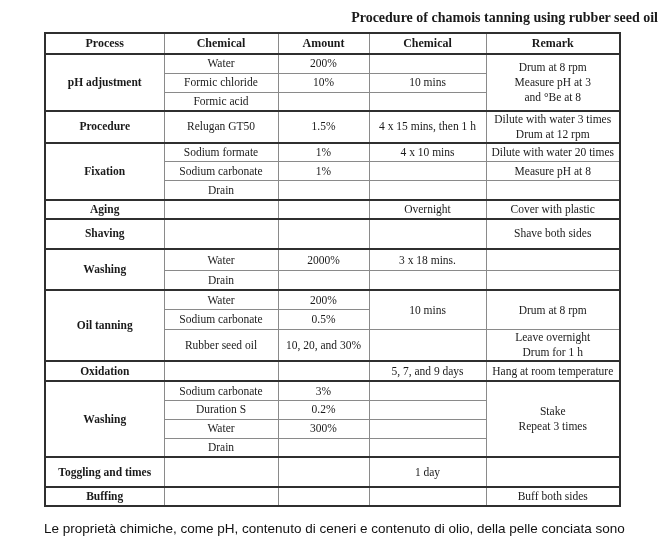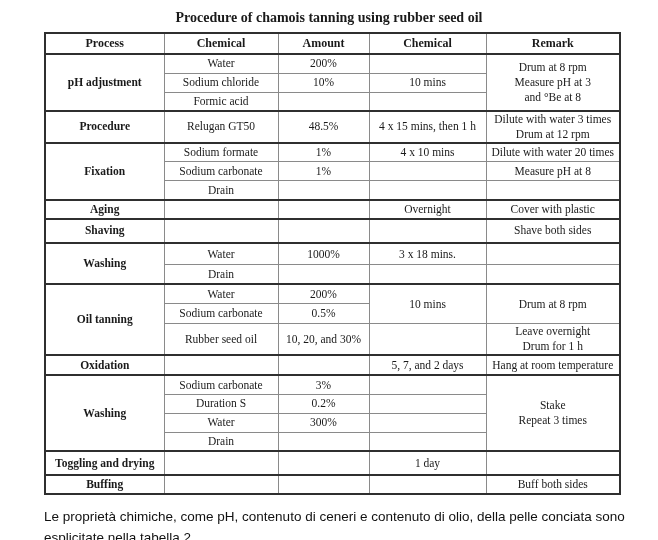--- a/index.html
+++ b/index.html
@@ -9,21 +9,21 @@
     font-family: "Liberation Serif", serif;
     color: #1a1a1a;
     overflow: hidden;
   }
   .page { position: relative; width: 658px; height: 540px; }
   .title {
     margin-top: 7px; text-align: center;
     font-weight: bold; font-size: 13px; letter-spacing: .3px;
   }
   .subtitle {
-    margin-top: 10px; text-align: center;
+    margin-top: 10px; text-align: right;
     font-weight: bold; font-size: 14px;
   }
   table.proc-table {
     border-collapse: collapse; table-layout: fixed;
     margin: 6px 0 0 44px; width: 575px;
     border: 2px solid #2f2f2f;
   }
   th, td {
     border: 1px solid #8a8a8a;
     text-align: center; vertical-align: middle;
@@ -35,21 +35,21 @@
     font-weight: bold; font-size: 12px;
     border-top: 2px solid #2f2f2f;
     border-bottom: 2px solid #2f2f2f;
   }
   tr { height: 19px; }
   thead tr { height: 21px; }
   tr.h28 { height: 28px; }
   tr.h26 { height: 26px; }
   tr.h22 { height: 22px; }
   tr.h20 { height: 20px; }
-  tr.h18 { height: 24px; }
+  tr.h18 { height: 30px; }
   tr.gs td { border-top: 2px solid #2f2f2f; }
   td.proc { font-weight: bold; }
   .caption {
     margin: 12px 0 0 44px; width: 602px;
     font-family: "Liberation Sans", sans-serif;
     font-size: 13.5px; line-height: 1.55; color: #111;
     white-space: pre-line;
   }
 </style>
 </head>
@@ -81,34 +81,34 @@
       <tr>
         <td rowspan="3" class="proc">pH adjustment</td>
         <td>Water</td>
         <td>200%</td>
         <td></td>
         <td rowspan="3">Drum at 8 rpm
 Measure pH at 3
 and °Be at 8</td>
       </tr>
       <tr>
-        <td>Sodium chloride</td>
+        <td>Formic chloride</td>
         <td>10%</td>
         <td>10 mins</td>
       </tr>
       <tr>
         <td>Formic acid</td>
         <td></td>
         <td></td>
       </tr>
 
       <tr class="gs h28">
         <td class="proc">Procedure</td>
         <td>Relugan GT50</td>
-        <td>48.5%</td>
+        <td>1.5%</td>
         <td>4 x 15 mins, then 1 h</td>
         <td>Dilute with water 3 times
 Drum at 12 rpm</td>
       </tr>
 
       <tr class="gs">
         <td rowspan="3" class="proc">Fixation</td>
         <td>Sodium formate</td>
         <td>1%</td>
         <td>4 x 10 mins</td>
@@ -139,21 +139,21 @@
         <td class="proc">Shaving</td>
         <td></td>
         <td></td>
         <td></td>
         <td>Shave both sides</td>
       </tr>
 
       <tr class="gs h22">
         <td rowspan="2" class="proc">Washing</td>
         <td>Water</td>
-        <td>1000%</td>
+        <td>2000%</td>
         <td>3 x 18 mins.</td>
         <td></td>
       </tr>
       <tr>
         <td>Drain</td>
         <td></td>
         <td></td>
         <td></td>
       </tr>
 
@@ -173,21 +173,21 @@
         <td>10, 20, and 30%</td>
         <td></td>
         <td>Leave overnight
 Drum for 1 h</td>
       </tr>
 
       <tr class="gs h20">
         <td class="proc">Oxidation</td>
         <td></td>
         <td></td>
-        <td>5, 7, and 2 days</td>
+        <td>5, 7, and 9 days</td>
         <td>Hang at room temperature</td>
       </tr>
 
       <tr class="gs">
         <td rowspan="4" class="proc">Washing</td>
         <td>Sodium carbonate</td>
         <td>3%</td>
         <td></td>
         <td rowspan="4">Stake
 Repeat 3 times</td>
@@ -202,21 +202,21 @@
         <td>300%</td>
         <td></td>
       </tr>
       <tr>
         <td>Drain</td>
         <td></td>
         <td></td>
       </tr>
 
       <tr class="gs h18">
-        <td class="proc">Toggling and drying</td>
+        <td class="proc">Toggling and times</td>
         <td></td>
         <td></td>
         <td>1 day</td>
         <td></td>
       </tr>
 
       <tr class="gs">
         <td class="proc">Buffing</td>
         <td></td>
         <td></td>

